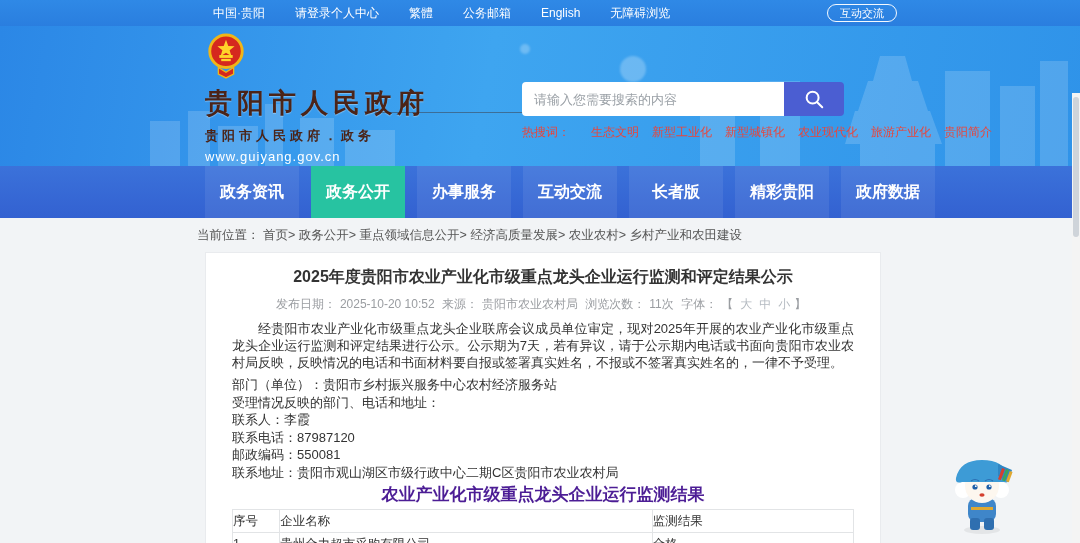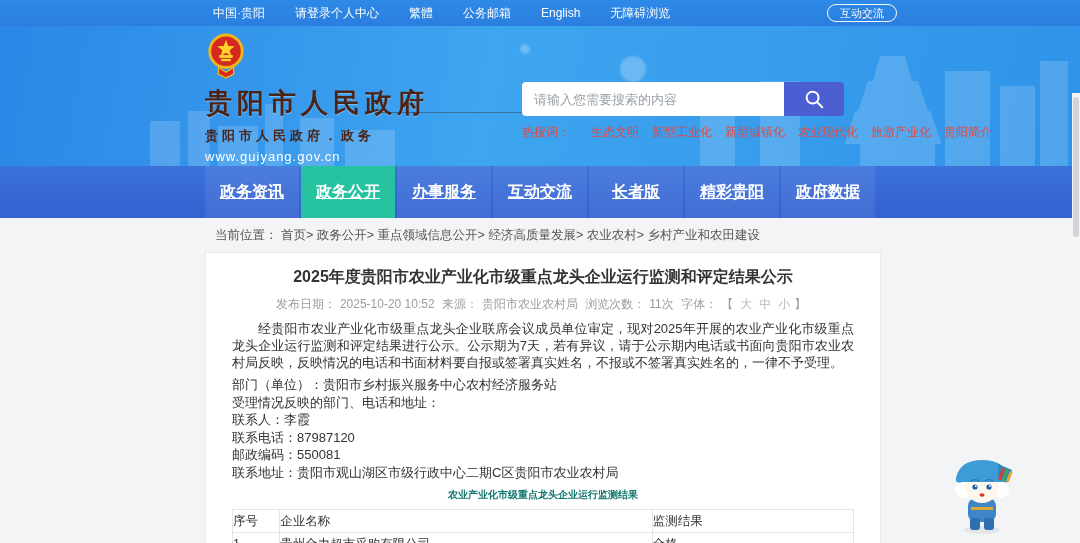--- a/index.html
+++ b/index.html
@@ -36,40 +36,40 @@
   .search-btn{width:60px;border:none;background:#4b5ed2;border-radius:0 4px 4px 0;cursor:pointer;
     display:flex;align-items:center;justify-content:center;}
   .hot-row{margin-top:8px;display:flex;font-size:12px;color:#e8463c;white-space:nowrap;}
   .hot-row a{color:#e8463c;margin-right:13px;text-decoration:none;cursor:pointer;}
   .hot-label{margin-right:21px;}
 
   
   .nav{position:absolute;top:166px;left:0;width:1080px;height:52px;
     background:linear-gradient(180deg,#3b72da,#3361d1);}
   .nav-inner{position:absolute;left:205px;top:0;height:52px;display:flex;}
-  .nav-tab{width:94px;margin-right:2px;height:52px;line-height:52px;text-align:center;
-    color:#fff;font-size:16px;font-weight:bold;background:rgba(255,255,255,.08);cursor:pointer;white-space:nowrap;text-decoration:underline;}
+  .nav-tab{width:94px;margin-right:12px;height:52px;line-height:52px;text-align:center;
+    color:#fff;font-size:16px;font-weight:bold;background:rgba(255,255,255,.08);cursor:pointer;white-space:nowrap;}
   .nav-tab.active{background:#27c3a1;}
 
   
-  .breadcrumb{position:absolute;left:215px;top:227px;font-size:12.5px;color:#555;}
+  .breadcrumb{position:absolute;left:197px;top:227px;font-size:12.5px;color:#555;}
   .breadcrumb .crumb{cursor:pointer;}
   .breadcrumb .sep{color:#555;}
 
   
   .card{position:absolute;left:205px;top:252px;width:676px;height:340px;background:#fff;
     border:1px solid #e9ebee;box-sizing:border-box;padding:10px 26px 0;}
   .art-title{text-align:center;font-size:16px;font-weight:bold;color:#333;margin:4px 0 0;line-height:20px;}
   .art-meta{text-align:center;font-size:12px;color:#9a9da1;margin-top:9px;white-space:nowrap;}
   .art-meta span{margin-right:4px;}
   .fs-btn{color:#b4bac1;cursor:pointer;margin:0 3px;}
   .body{margin-top:7px;font-size:13px;color:#333;line-height:17px;}
   .para{text-indent:2em;margin:0 0 5px;text-align:justify;}
   .cline{margin:0;line-height:17.5px;}
-  .table-caption{text-align:center;font-weight:bold;font-size:10px;margin:5px 0 6px;color:#0f766e;}
+  .table-caption{text-align:center;font-weight:bold;font-size:17px;margin:5px 0 6px;color:#4c1d95;}
   table.monitor{width:100%;border-collapse:collapse;font-size:12.5px;color:#333;}
   table.monitor th,table.monitor td{border:1px solid #e2e4e6;height:22px;text-align:left;
     font-weight:normal;padding:0;}
   .col-no{width:7.6%;} .col-name{width:60%;} .col-res{width:32.4%;}
 
   
   .mascot{position:absolute;left:948px;top:452px;width:68px;height:84px;cursor:pointer;}
   .scrollbar{position:absolute;right:0;top:93px;width:8px;height:450px;background:#f4f4f4;}
   .scroll-thumb{position:absolute;top:4px;left:1px;width:6px;height:140px;background:#cfd4da;border-radius:3px;cursor:pointer;}
 </style>

